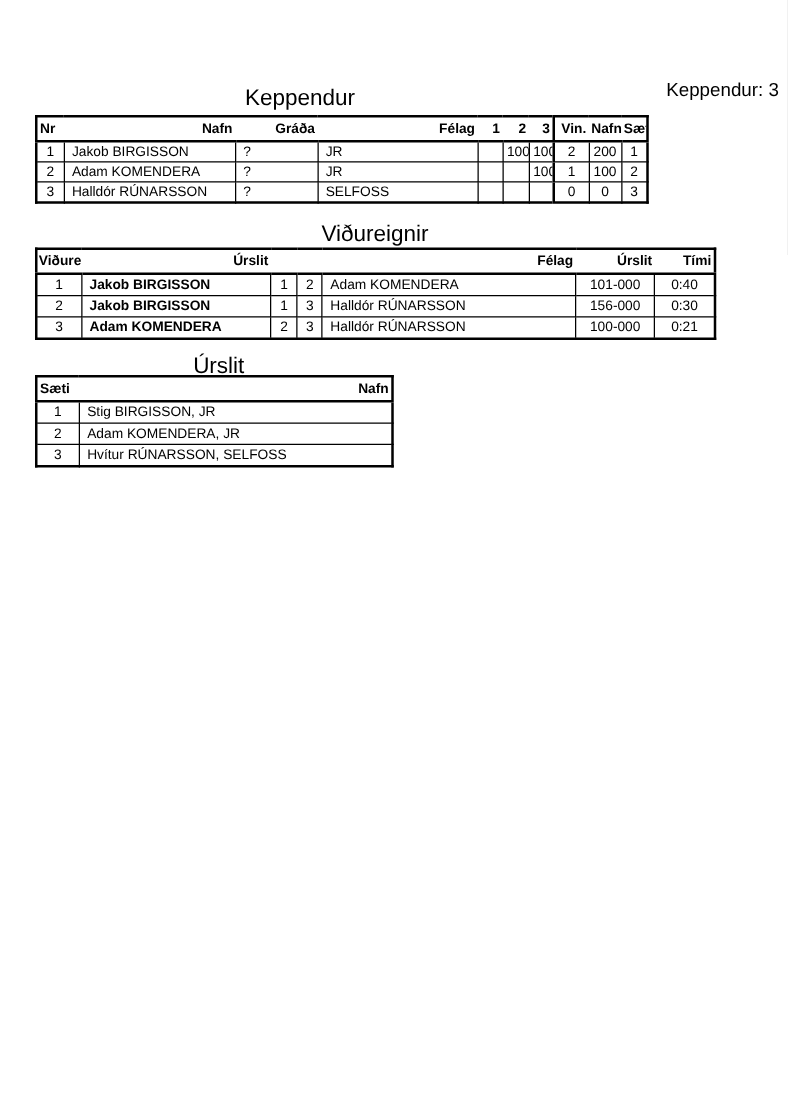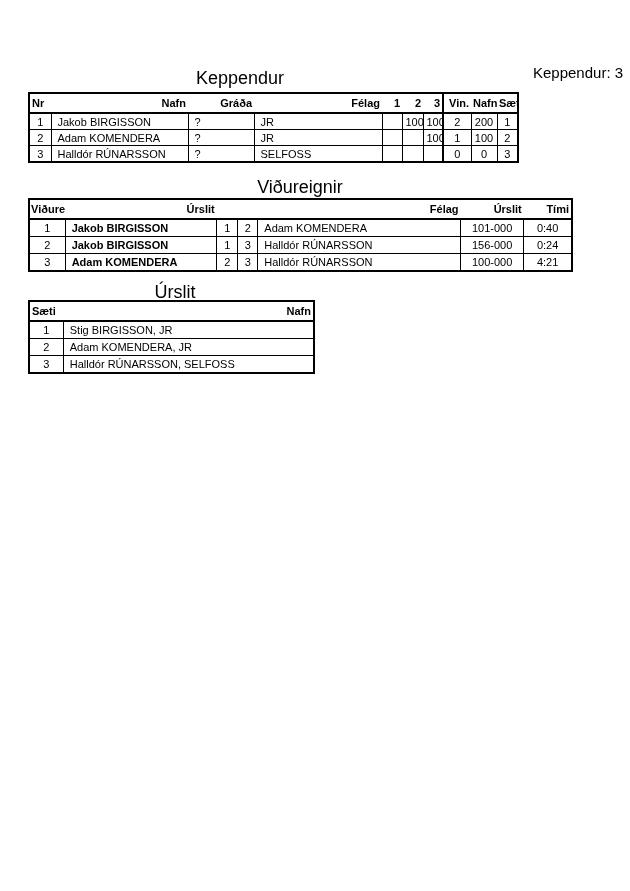--- a/index.html
+++ b/index.html
@@ -175,30 +175,30 @@
       <td>101-000</td>
       <td>0:40</td>
     </tr>
     <tr>
       <td>2</td>
       <td class="c-left bold">Jakob BIRGISSON</td>
       <td>1</td>
       <td>3</td>
       <td class="c-left">Halldór RÚNARSSON</td>
       <td>156-000</td>
-      <td>0:24</td>
+      <td>0:30</td>
     </tr>
     <tr>
       <td>3</td>
       <td class="c-left bold">Adam KOMENDERA</td>
       <td>2</td>
       <td>3</td>
       <td class="c-left">Halldór RÚNARSSON</td>
       <td>100-000</td>
-      <td>4:21</td>
+      <td>0:21</td>
     </tr>
   </tbody>
     </table>
 
   <div id="heading-urslit" class="section-heading">Úrslit</div>
 
   <table id="table-urslit">
     <colgroup>
       <col style="width:34px">
         <col style="width:249px">
@@ -211,18 +211,18 @@
     <tr>
       <td>1</td>
       <td class="c-left">Stig BIRGISSON, JR</td>
     </tr>
     <tr>
       <td>2</td>
       <td class="c-left">Adam KOMENDERA, JR</td>
     </tr>
     <tr>
       <td>3</td>
-      <td class="c-left">Halldór RÚNARSSON, SELFOSS</td>
+      <td class="c-left">Hvítur RÚNARSSON, SELFOSS</td>
     </tr>
   </tbody>
     </table>
 
 </div>
 
 </body></html>

